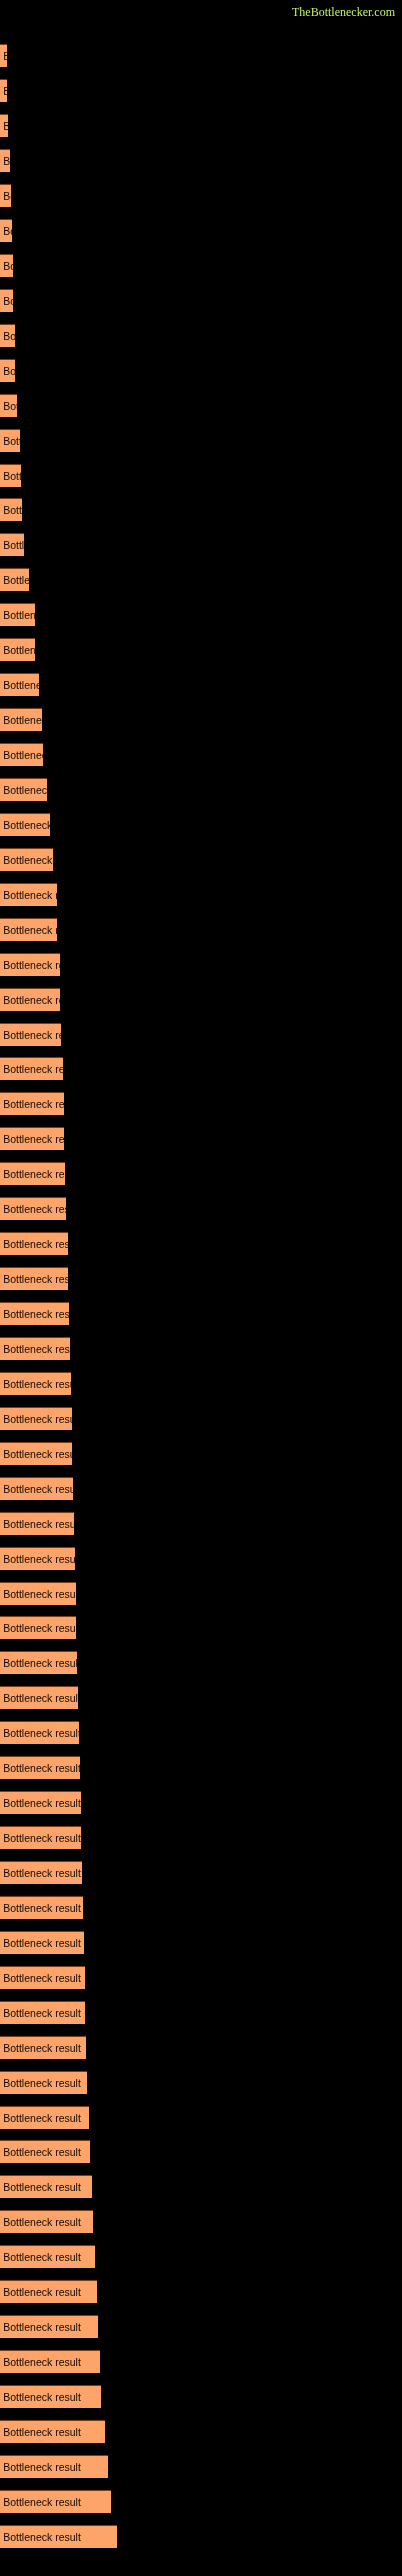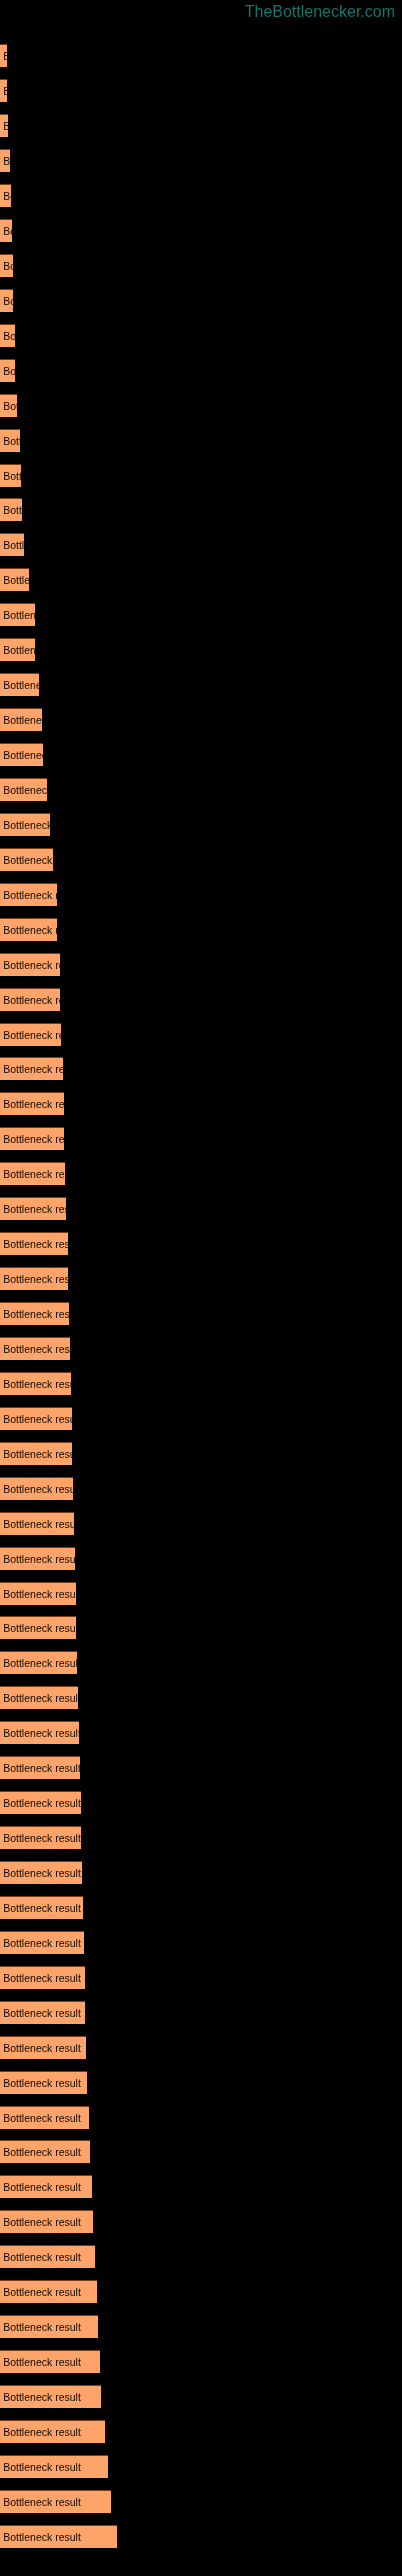--- a/index.html
+++ b/index.html
@@ -21,23 +21,23 @@
     left: 0;
     width: 403px;
     height: 24px;
     box-sizing: border-box;
     padding-right: 8px;
     display: flex;
     align-items: center;
     justify-content: flex-end;
   }
   .site-title {
-    color: #0f766e;
-    font-size: 16px;
-    font-family: Liberation Sans, sans-serif;
+    color: #bef264;
+    font-size: 12px;
+    font-family: Liberation Serif, serif;
     letter-spacing: 0px;
     white-space: nowrap;
   }
 
   .chart-area {
     position: absolute;
     top: 0;
     left: 0;
     width: 403px;
     height: 2576px;

